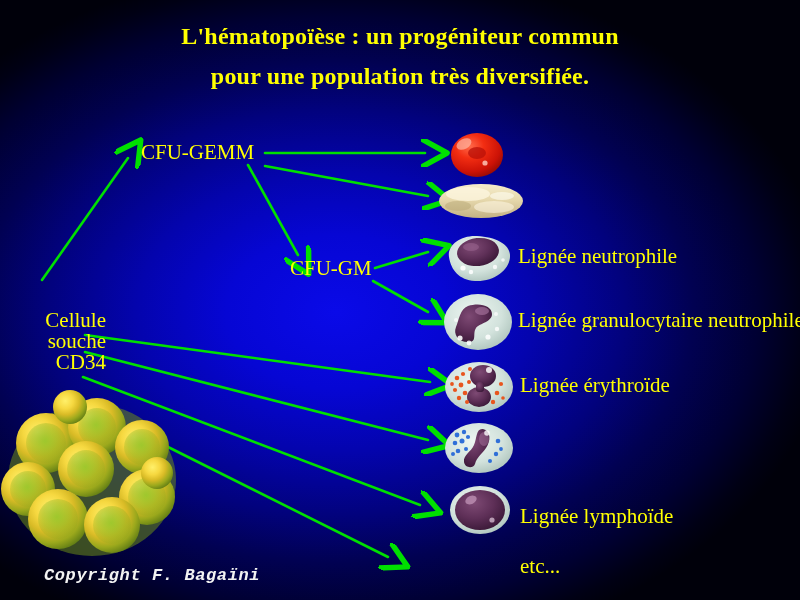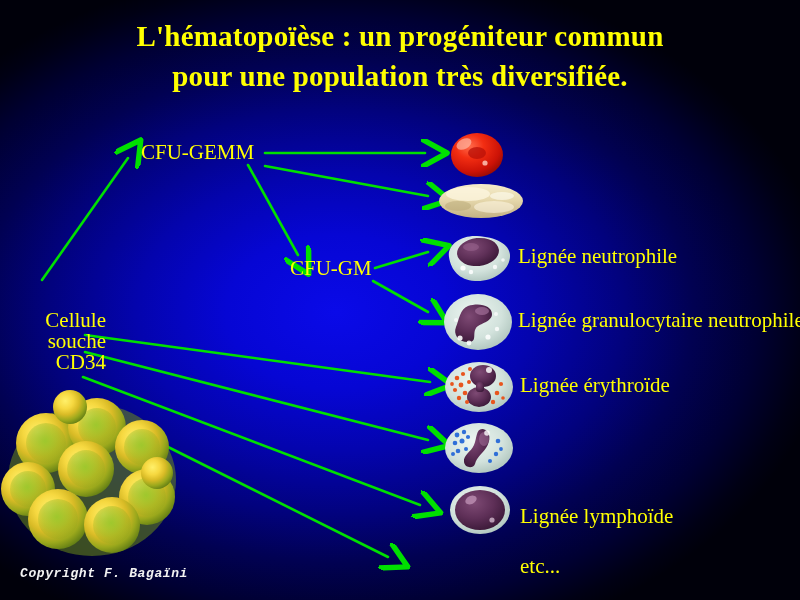--- a/index.html
+++ b/index.html
@@ -7,32 +7,32 @@
     position:relative;width:800px;height:600px;overflow:hidden;
     background:
       radial-gradient(ellipse 62% 58% at 42% 52%,
         #0a0ae8 0%, #0606d4 22%, #0404ae 40%, #02027e 58%,
         #010152 72%, #000033 85%, #000014 95%, #00000a 100%),
       #000008;
     font-family:"Liberation Serif","DejaVu Serif",serif;
   }
   .ttl{
     position:absolute;left:0;width:800px;text-align:center;
-    color:#ffff00;font-weight:700;font-size:29px;line-height:36px;
+    color:#ffff00;font-weight:700;font-size:24px;line-height:36px;
     letter-spacing:.2px;
   }
   .lbl{
     position:absolute;color:#ffff00;font-size:21px;line-height:20px;
     white-space:nowrap;
   }
   .lbl-c{text-align:right;white-space:normal;}
   .copy{
     position:absolute;color:#f2f2f2;font-style:italic;font-weight:700;
     font-family:"Liberation Mono","DejaVu Sans Mono",monospace;
-    font-size:13px;letter-spacing:.6px;white-space:nowrap;
+    font-size:17px;letter-spacing:.6px;white-space:nowrap;margin-left:24px;
   }
   svg.arrows{position:absolute;left:0;top:0;width:800px;height:600px;}
   .cell{position:absolute;}
   .cell svg{display:block;overflow:visible;}
 </style>
 </head>
 <body>
 
 <div id="slide">
 

